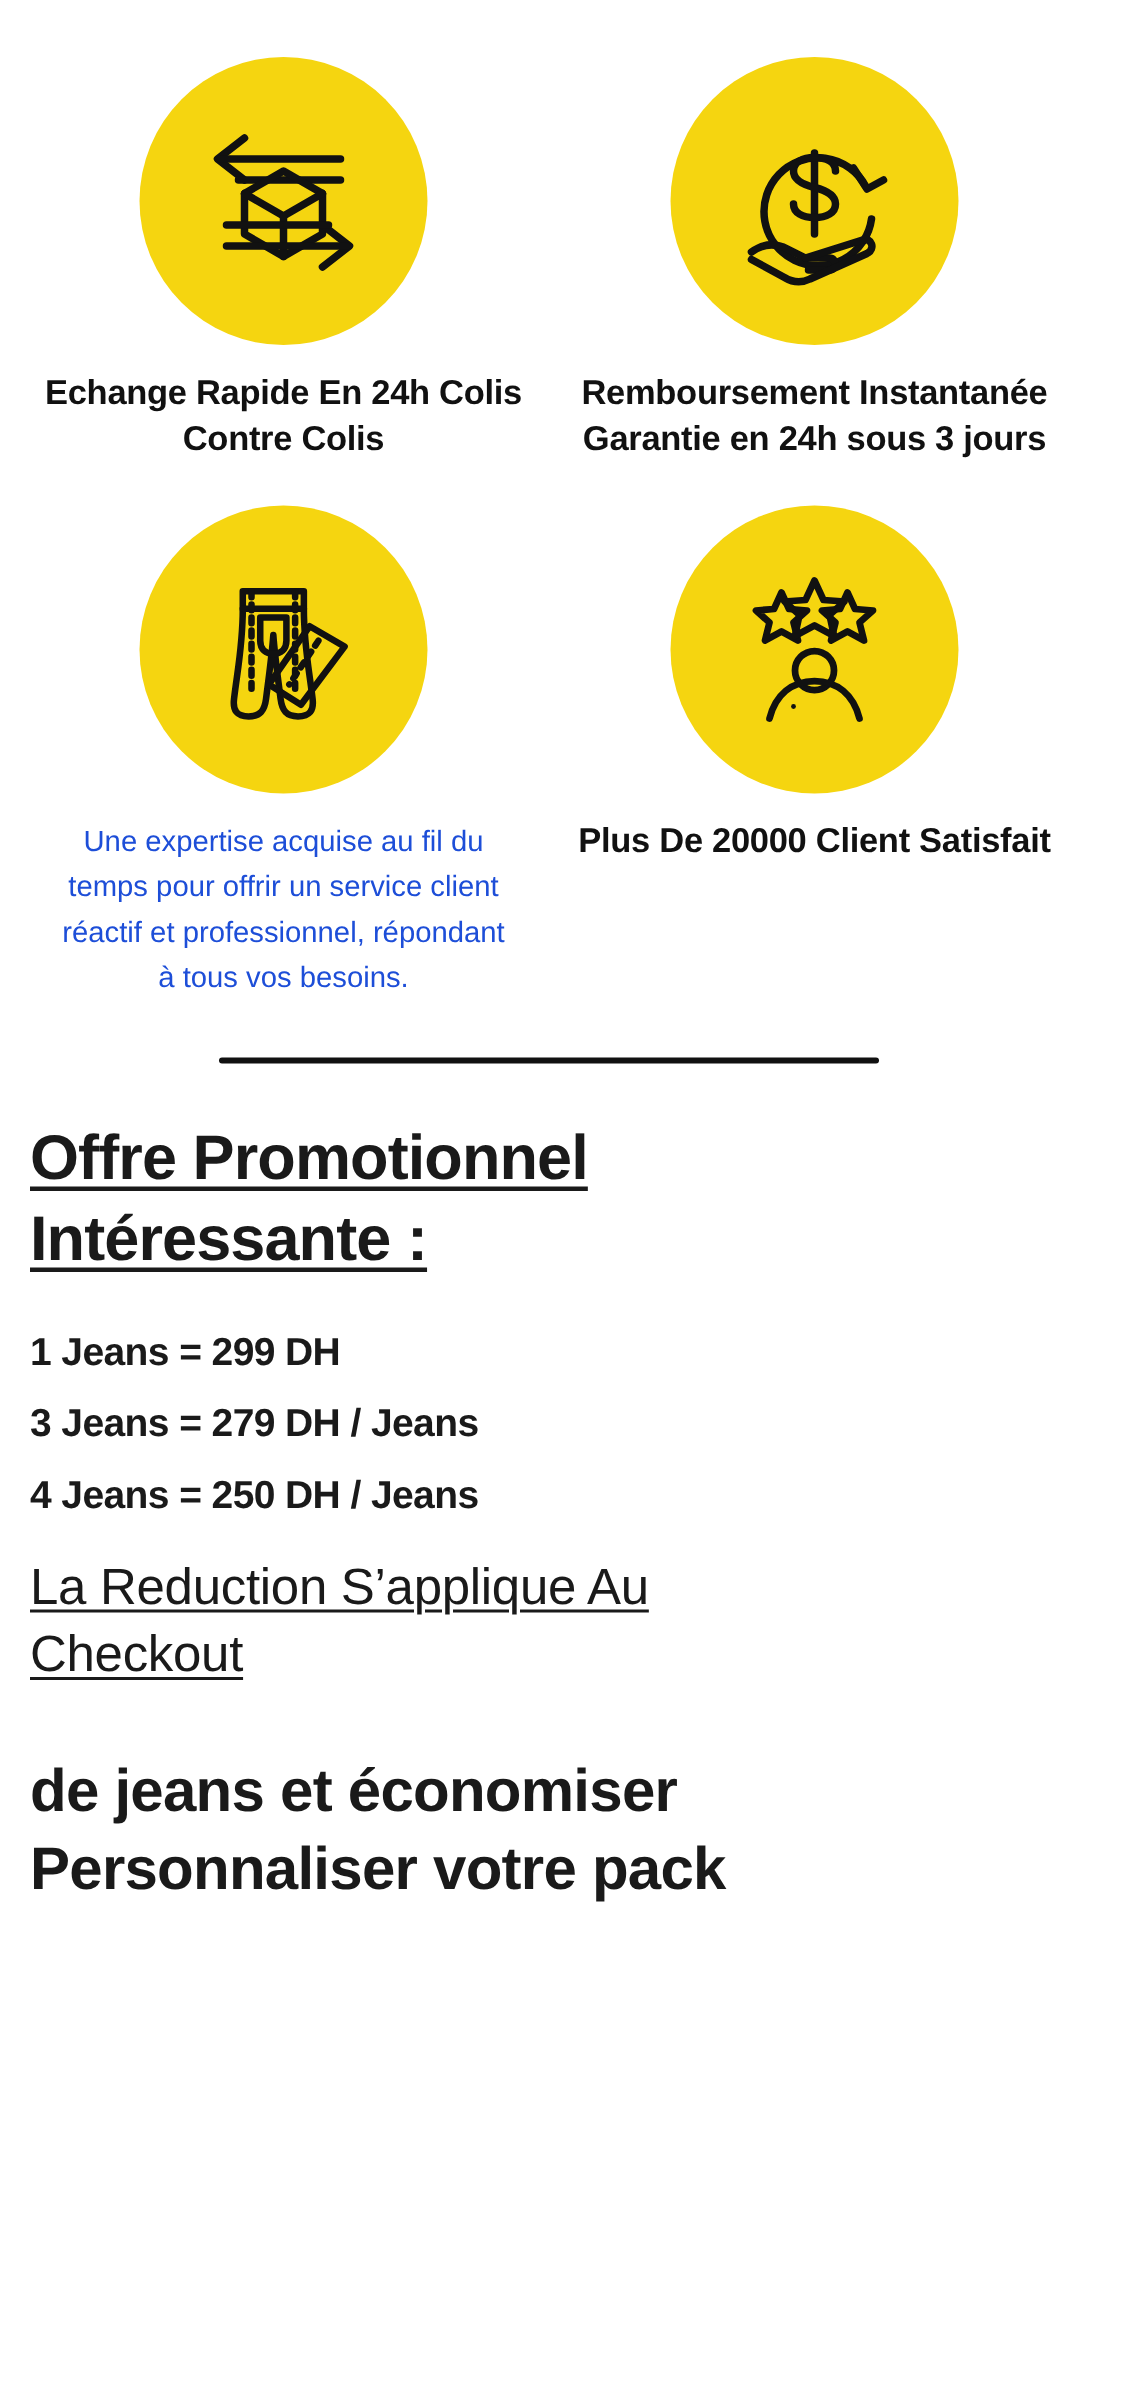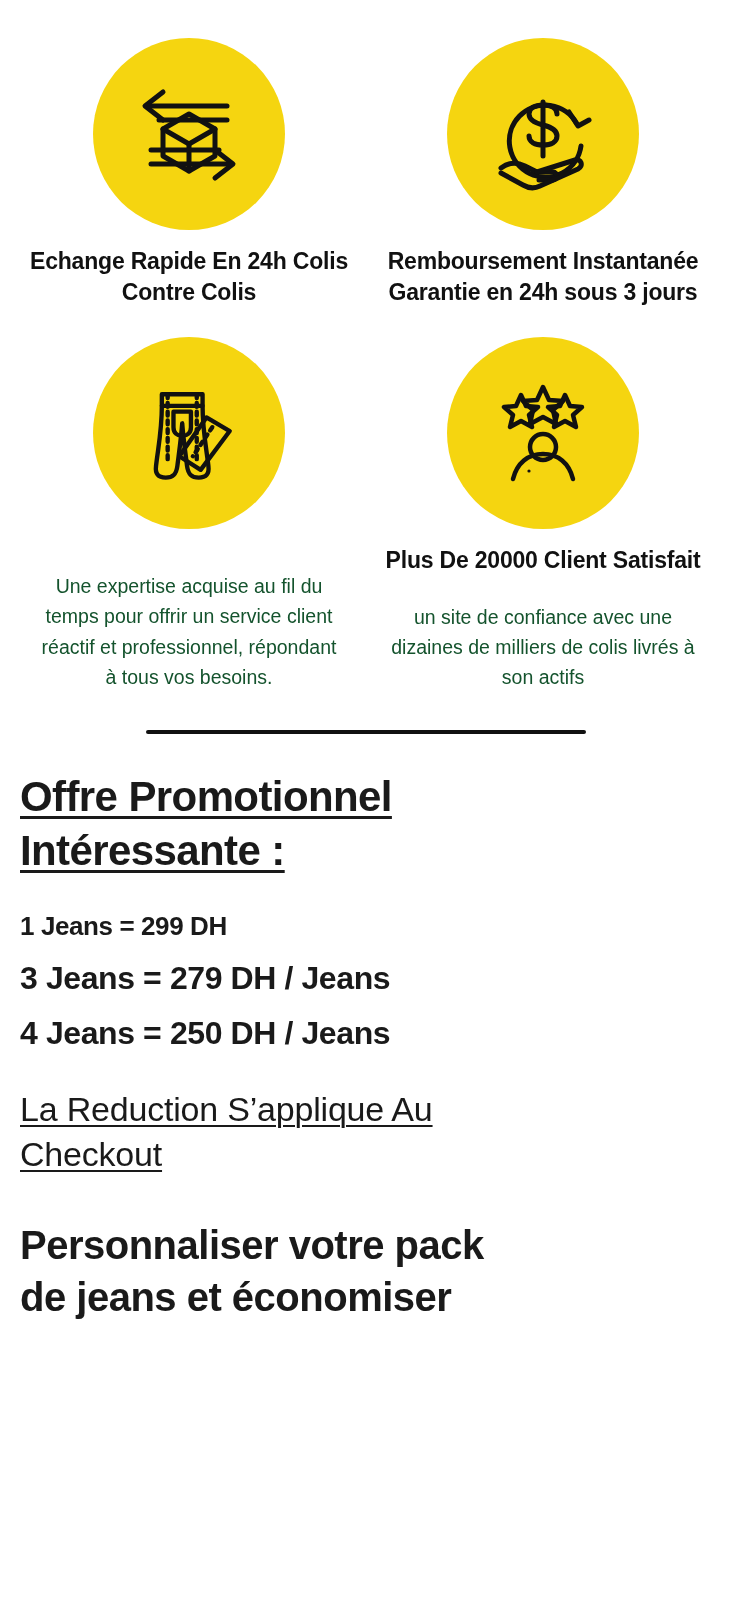--- a/index.html
+++ b/index.html
@@ -45,24 +45,24 @@
 
   .feature-title {
     font-weight: 700;
     font-size: 23px;
     line-height: 1.33;
     letter-spacing: -0.2px;
     color: #111111;
     max-width: 355px;
   }
   .feature-desc {
-    margin-top: 26px;
+    margin-top: 1px;
     font-size: 19.5px;
     line-height: 1.55;
-    color: #14532d;
+    color: #1d4ed8;
     max-width: 310px;
   }
 
   .row2 .badge { margin-top: 22px; }
 
   
   .divider-wrap {
     display: flex;
     justify-content: center;
     margin-top: 38px;
@@ -96,24 +96,24 @@
     display: flex;
     flex-direction: column;
     gap: 18px;
   }
   .price-line {
     font-size: 26px;
     font-weight: 700;
     letter-spacing: -0.4px;
     line-height: 1.15;
   }
-  .price-line.big { font-size: 32px; }
+  .price-line.big { font-size: 26px; }
 
   .reduction {
-    margin-top: 36px;
+    margin-top: 24px;
     font-size: 34px;
     font-weight: 400;
     line-height: 1.32;
     letter-spacing: -0.2px;
   }
   .reduction span {
     text-decoration: underline;
     text-underline-offset: 4px;
     text-decoration-thickness: 2px;
   }
@@ -196,21 +196,20 @@
           <polygon points="66,20 72,33 86,34 76,43 79,57 66,50 53,57 56,43 46,34 60,33"></polygon>
           <polygon points="88,28 93,39 105,40 96,48 99,60 88,54 77,60 80,48 71,40 83,39"></polygon>
 
           <circle cx="66" cy="80" r="13"></circle>
 
           <path d="M36 112c4-16 15-25 30-25s26 9 30 25"></path>
           <circle cx="52" cy="104" r="1.6" fill="#111111" stroke="none"></circle>
         </svg>
       </div>
       <div class="feature-title">Plus De 20000 Client Satisfait</div>
-      <div class="feature-desc">un site de confiance avec une dizaines de milliers de colis livrés à son actifs</div>
     </div>
   </div>
 
   <div class="divider-wrap">
     <div class="divider"></div>
   </div>
 
   <div class="promo">
     <div class="promo-heading">
       <div><span>Offre Promotionnel</span></div>
@@ -222,18 +221,18 @@
       <div class="price-line big">3 Jeans = 279 DH / Jeans</div>
       <div class="price-line big">4 Jeans = 250 DH / Jeans</div>
     </div>
 
     <div class="reduction">
       <div><span>La Reduction S’applique Au</span></div>
       <div><span>Checkout</span></div>
     </div>
 
     <div class="personalize">
+      <div>de jeans et économiser</div>
       <div>Personnaliser votre pack</div>
-      <div>de jeans et économiser</div>
     </div>
   </div>
 
 </div>
 
 </body></html>

